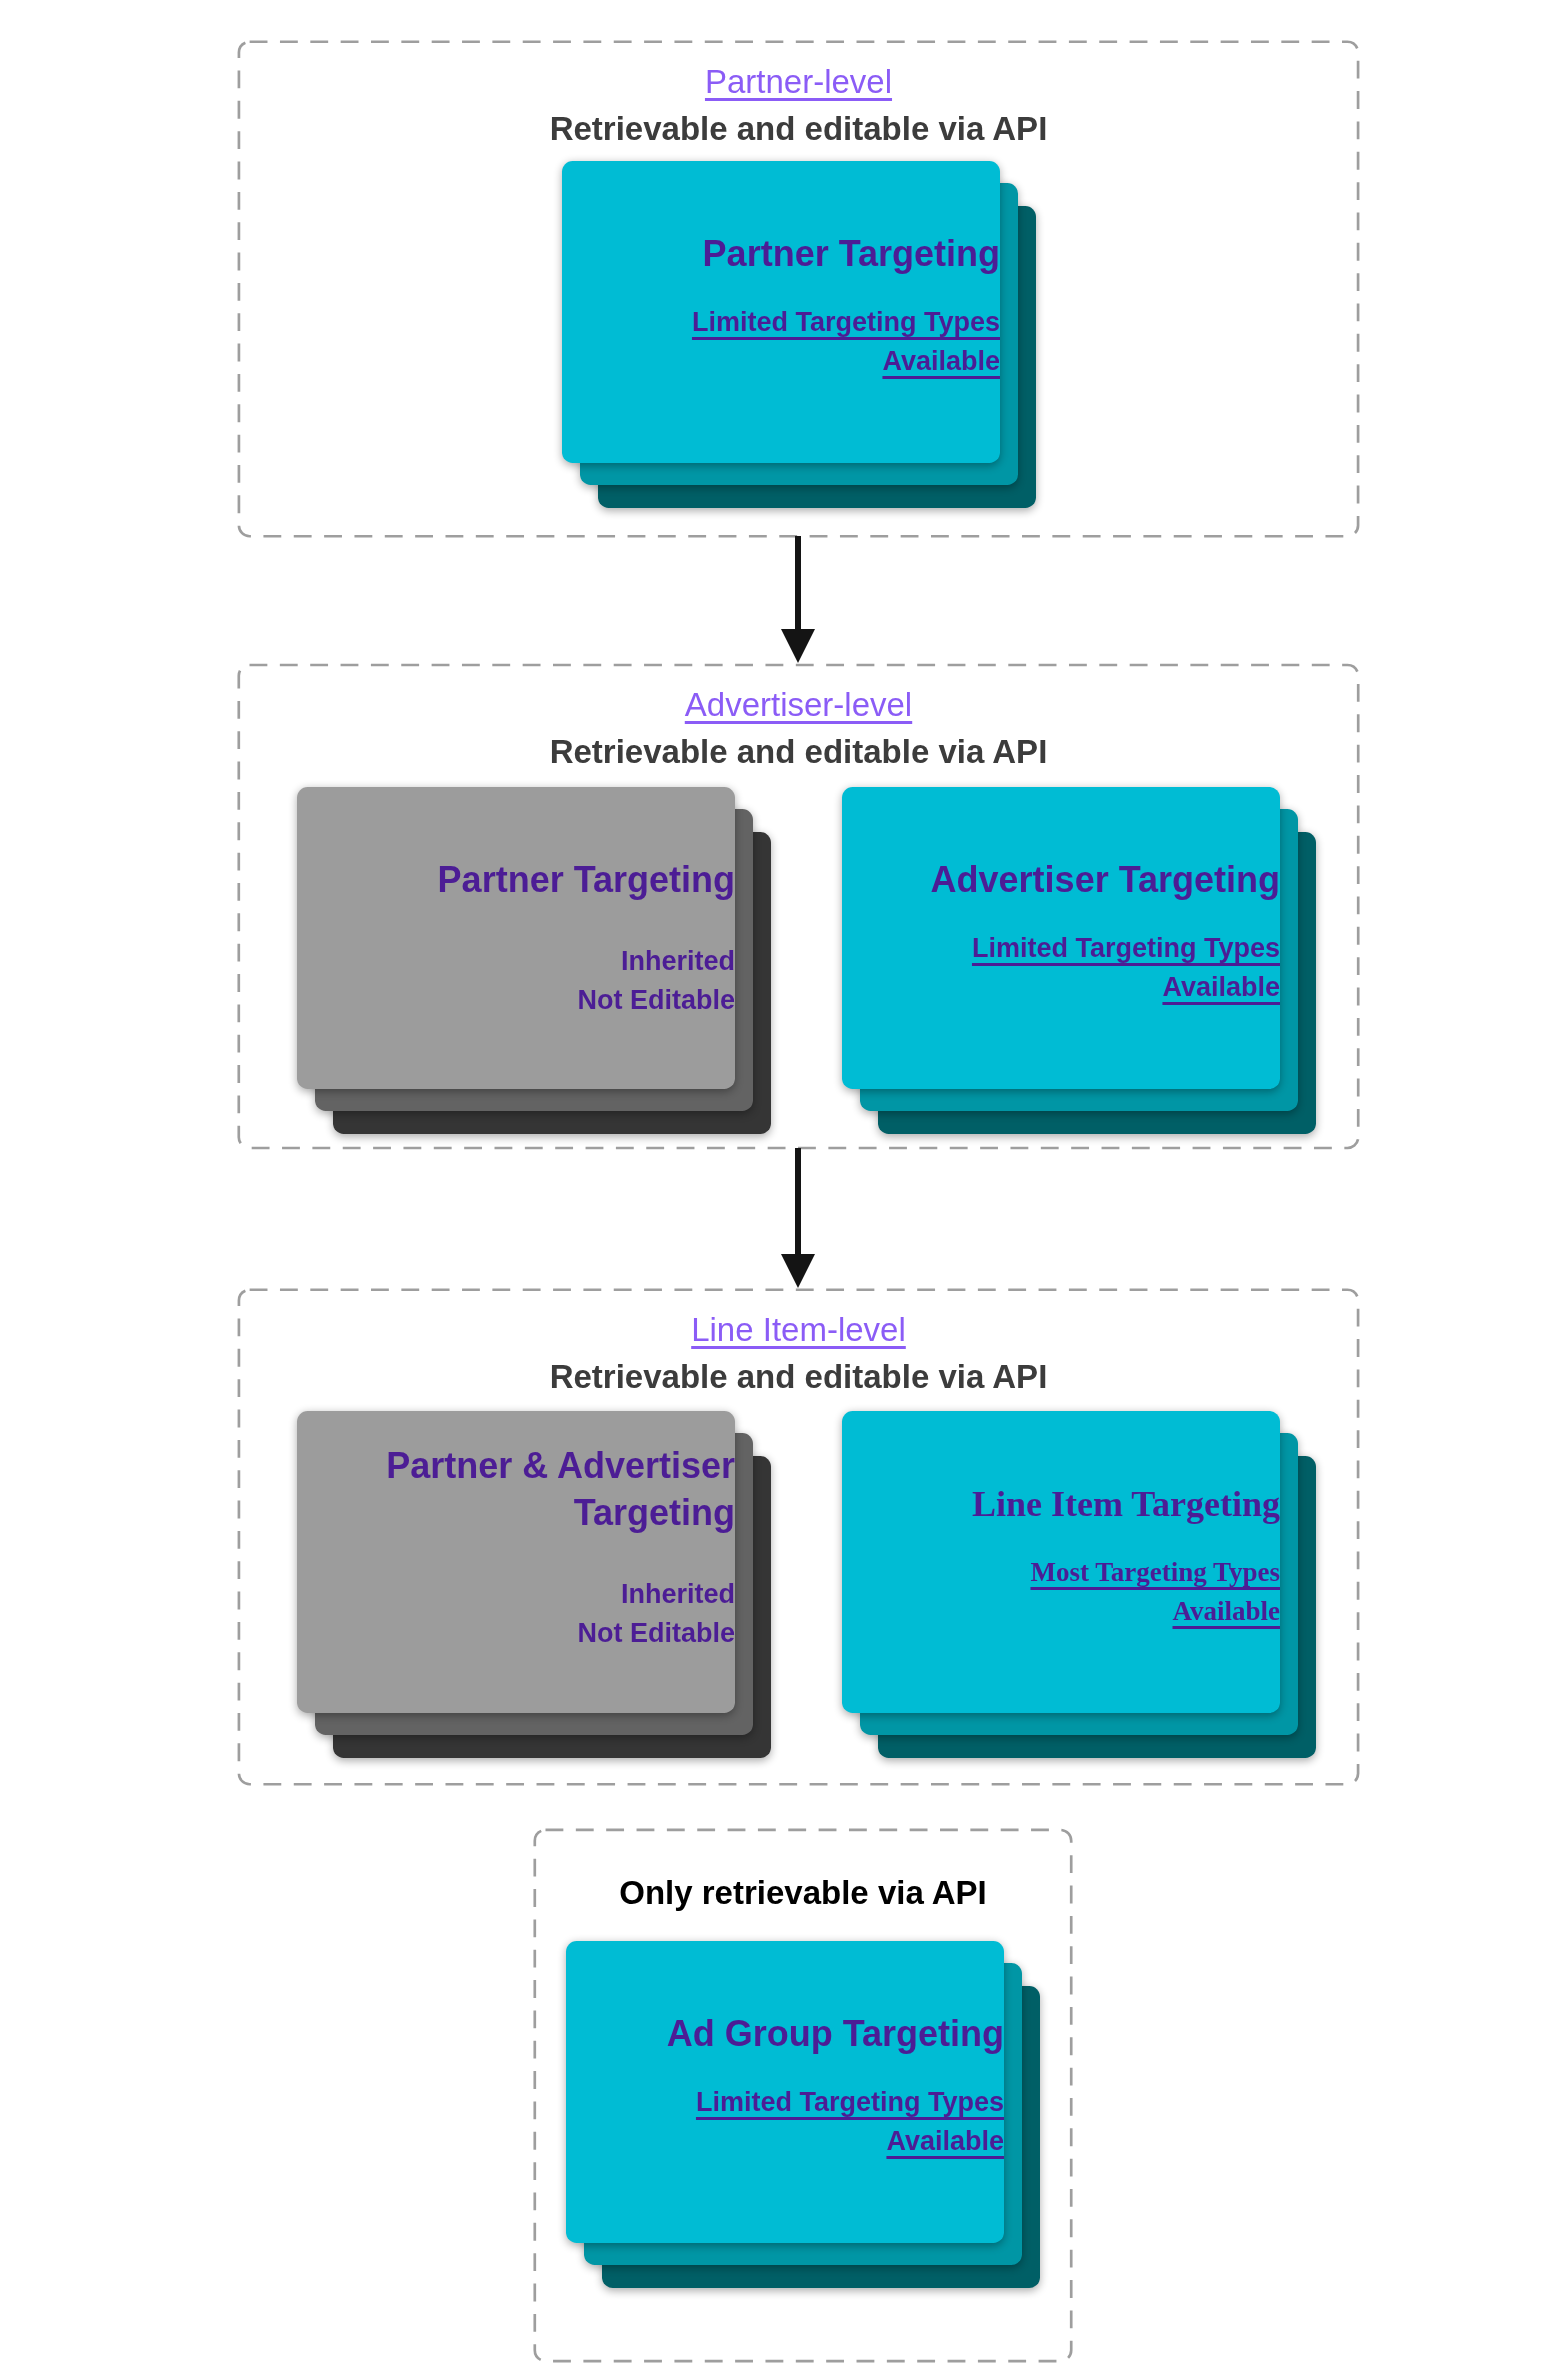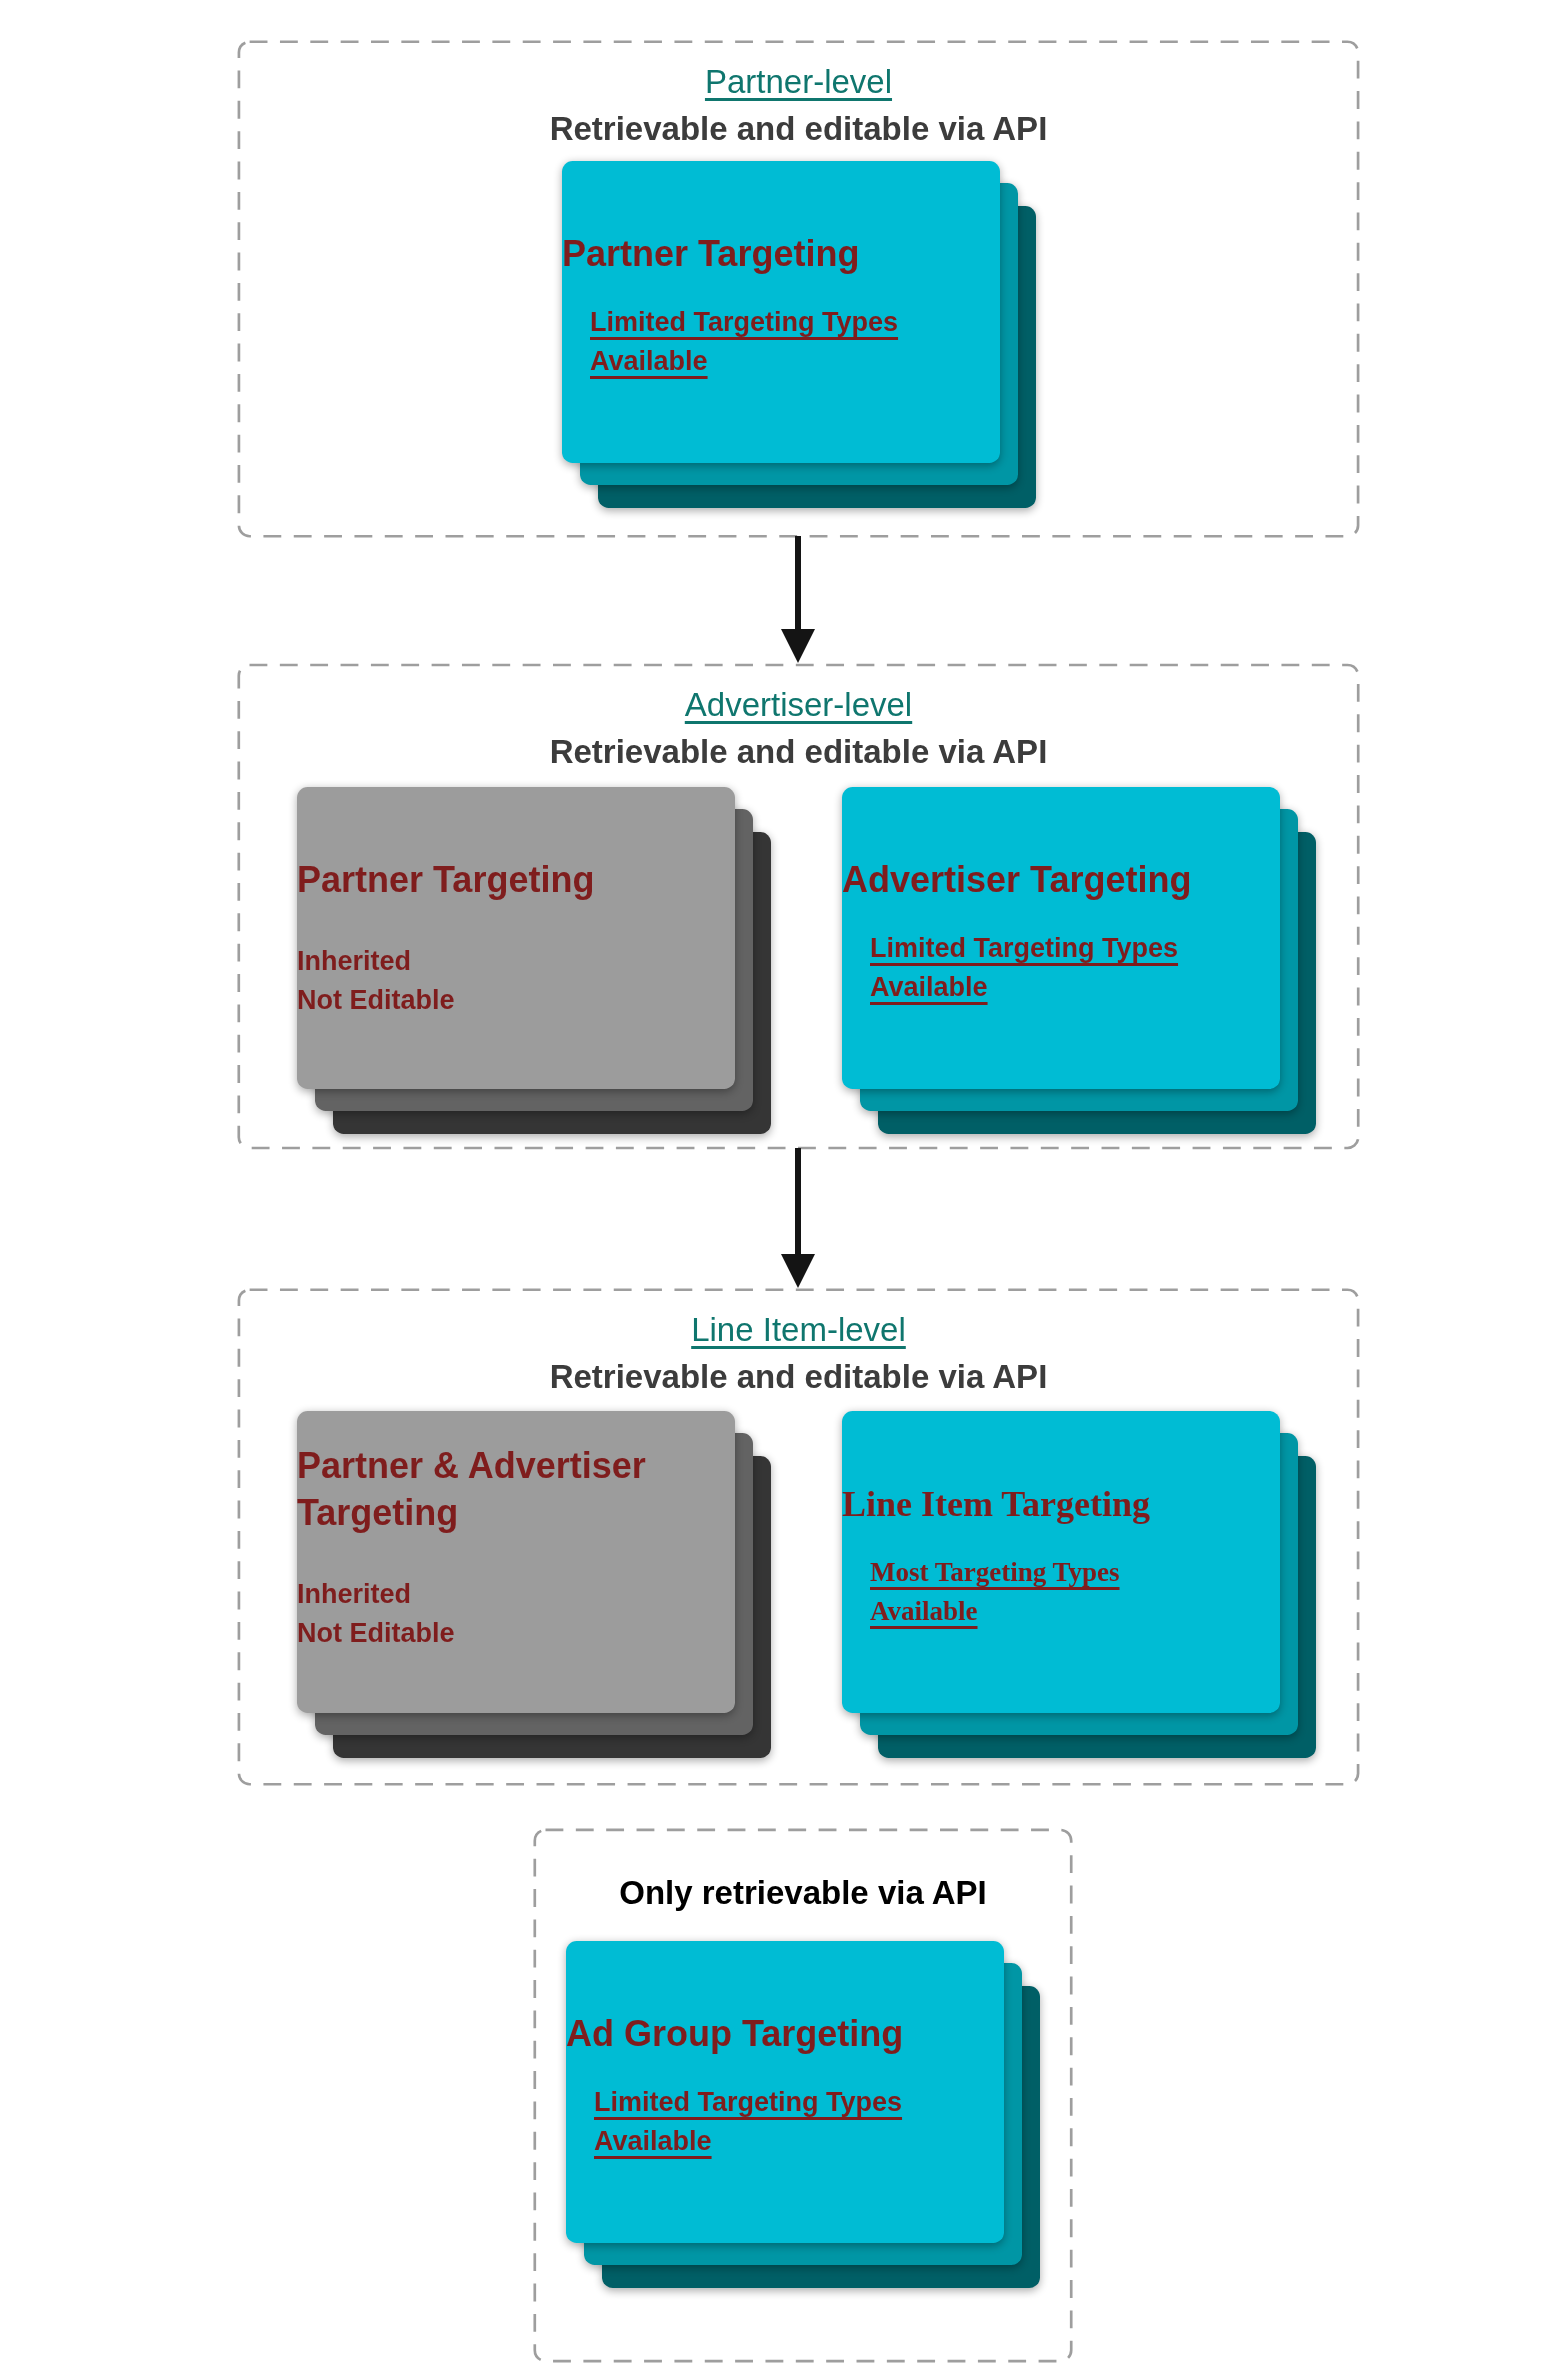--- a/index.html
+++ b/index.html
@@ -20,21 +20,21 @@
   .box-2 { left: 237px; top: 663px;  width: 1123px; height: 487px; }
   .box-3 { left: 237px; top: 1288px; width: 1123px; height: 498px; }
   .box-4 { left: 533px; top: 1828px; width: 540px;  height: 535px; }
 
   .level-header { position: relative; text-align: center; padding-top: 19.6px; line-height: 1.32; }
   .box-4 .level-header { padding-top: 39px; }
 
   .level-title {
     font-size: 33px;
     font-weight: 400;
-    color: #0f766e;
+    color: #8b5cf6;
     text-decoration: underline;
     text-decoration-thickness: 2.7px;
     text-underline-offset: 5.4px;
   }
   .level-subtitle {
     font-size: 33px;
     font-weight: 700;
     color: #3c3c3c;
     margin-top: 3.6px;
   }
@@ -54,21 +54,21 @@
   .stack .card       { left: 0;    top: 0; }
 
   .stack.teal .layer-back { background: #005f66; }
   .stack.teal .layer-mid  { background: #0096a5; }
   .stack.teal .card       { background: #00bcd4; }
 
   .stack.gray .layer-back { background: #353535; }
   .stack.gray .layer-mid  { background: #636363; }
   .stack.gray .card       { background: #9c9c9c; }
 
-  .card { color: #7f1d1d; text-align: left; box-sizing: border-box; padding-top: 70px; }
+  .card { color: #4c1d95; text-align: right; box-sizing: border-box; padding-top: 70px; }
   .card.two-line-title { padding-top: 32px; }
 
   .card-title {
     font-size: 36px;
     font-weight: 700;
     line-height: 1.3;
     white-space: pre-line;
   }
   .card-sub {
     margin-top: 25px;

